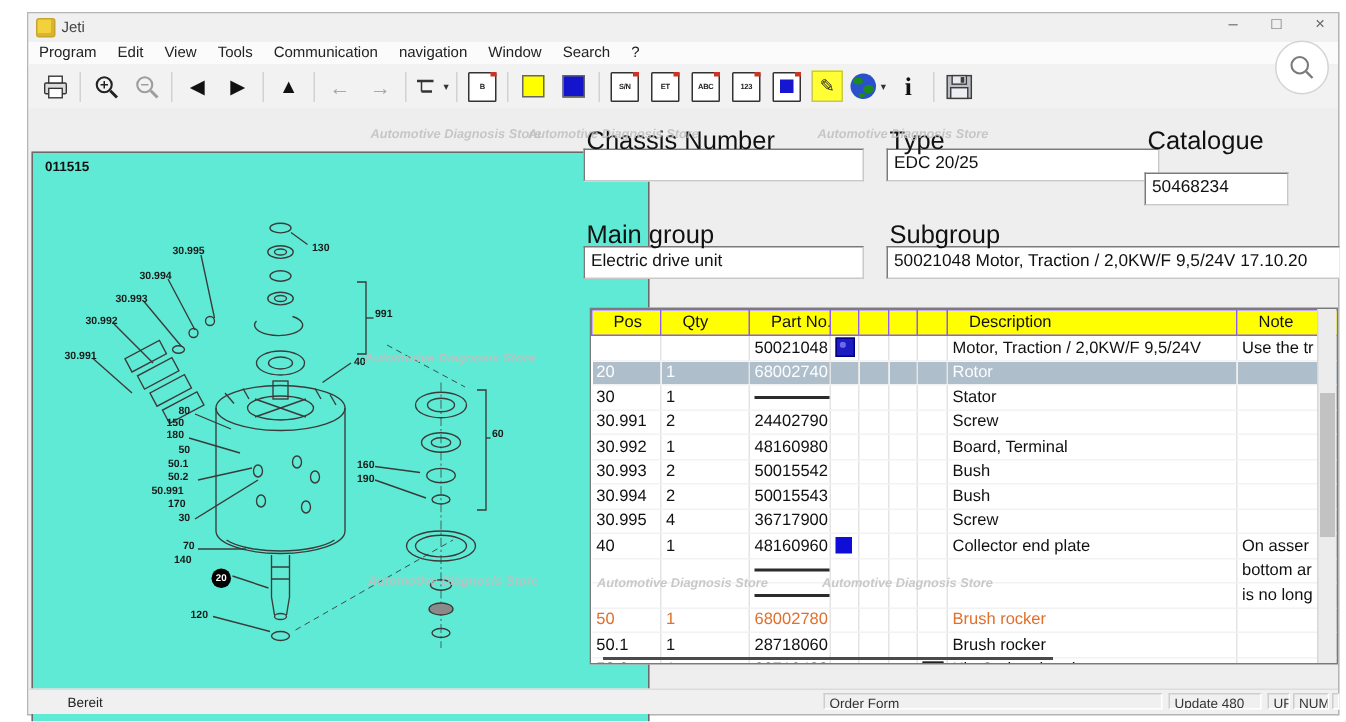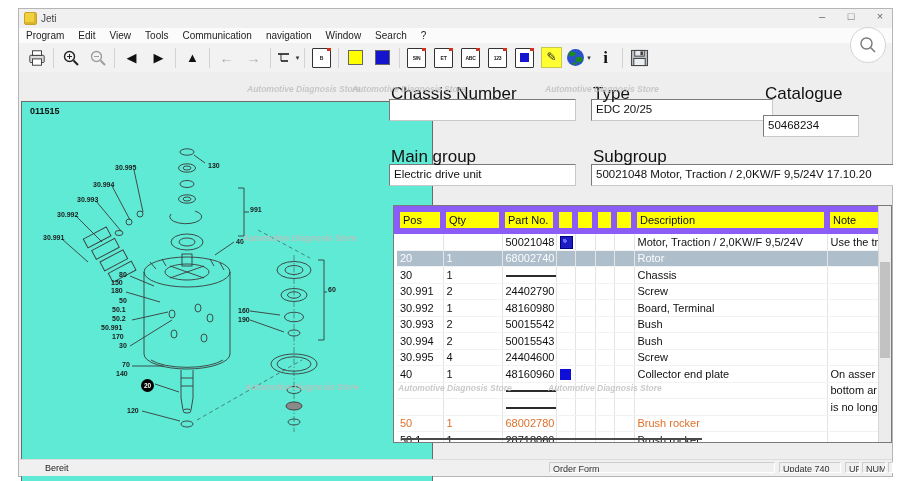--- a/index.html
+++ b/index.html
@@ -53,22 +53,22 @@
   
   .fieldlabel{position:absolute;font-size:17px;color:#111;white-space:nowrap;z-index:2;}
   .fieldbox{position:absolute;height:22px;background:#fff;border-top:1px solid #7a7a7a;
             border-left:1px solid #7a7a7a;border-bottom:1px solid #c9c9c9;border-right:1px solid #c9c9c9;
             font-size:11.5px;color:#111;padding:3px 4px 0 4px;box-sizing:border-box;
             white-space:nowrap;overflow:hidden;}
   
   #parts-wrap{position:absolute;left:374px;top:196px;width:499px;height:238px;background:#fff;
               border:1px solid #7a7a7a;box-sizing:border-box;overflow:hidden;}
   #parts-table{border-collapse:collapse;table-layout:fixed;width:520px;font-size:11px;color:#111;}
-  #parts-table th{background:#ffff00;border:6px solid #8b5cf6;font-weight:normal;text-align:left;
-                  height:16px;padding:0 3px;font-size:11px;overflow:hidden;white-space:nowrap;}
+  #parts-table th{background:#ffff00;border:1px solid #8b5cf6;font-weight:normal;text-align:left;
+                  height:16px;padding:0 14px;font-size:11px;overflow:hidden;white-space:nowrap;}
   #parts-table td{height:15.5px;padding:0 3px;border-right:1px solid #e4e4e4;white-space:nowrap;
                   overflow:hidden;border-bottom:1px solid #f2f2f2;}
   tr.selected td{background:#afbecb;color:#fbfdff;border-right-color:#bcc9d4;}
   tr.orange td{color:#e0702c;}
   .dash{display:inline-block;width:52px;height:2px;background:#2b2b2b;vertical-align:middle;}
   .blue-doc{display:inline-block;width:11px;height:11px;vertical-align:middle;
             background:radial-gradient(circle at 35% 35%,#6a6af0 0 2px,#1c1cc2 2px);border:1px solid #000080;}
   .blue-sq{display:inline-block;width:11px;height:11px;background:#0e0ed6;vertical-align:middle;}
   .kit-ic{display:inline-block;width:12px;height:9px;vertical-align:middle;border:1px solid #222;
           background:radial-gradient(circle at 50% 50%,#cfcfcf 0 2px,#4a4a4a 2px);}
@@ -419,21 +419,21 @@
               <td></td>
             </tr>
             <tr>
               <td>30</td>
               <td>1</td>
               <td><span class="dash"></span></td>
               <td></td>
               <td></td>
               <td></td>
               <td></td>
-              <td>Chassis</td>
+              <td>Stator</td>
               <td></td>
             </tr>
             <tr>
               <td>30.991</td>
               <td>2</td>
               <td>24402790</td>
               <td></td>
               <td></td>
               <td></td>
               <td></td>
@@ -469,21 +469,21 @@
               <td></td>
               <td></td>
               <td></td>
               <td></td>
               <td>Bush</td>
               <td></td>
             </tr>
             <tr>
               <td>30.995</td>
               <td>4</td>
-              <td>24404600</td>
+              <td>36717900</td>
               <td></td>
               <td></td>
               <td></td>
               <td></td>
               <td>Screw</td>
               <td></td>
             </tr>
             <tr>
               <td>40</td>
               <td>1</td>
@@ -554,21 +554,21 @@
       </table>
       <div id="table-bottom-line"></div>
       <div id="parts-scrollbar">
         <div id="parts-scroll-thumb"></div>
       </div>
     </div>
 
     <div id="statusbar">
       <span id="status-ready">Bereit</span>
     <span class="ssec" style="left: 530px; width: 226px;">Order Form</span>
-        <span class="ssec" style="left: 760px; width: 62px;">Update 740</span>
+        <span class="ssec" style="left: 760px; width: 62px;">Update 480</span>
         <span class="ssec" style="left: 826px; width: 15px;">UF</span>
         <span class="ssec" style="left: 843px; width: 24px;">NUM</span>
         <span class="ssec" style="left: 869px; width: 5px;"></span>
       </div>
 
   </div>
 <span class="watermark" style="left: 247px; top: 84px;">Automotive Diagnosis Store</span>
     <span class="watermark" style="left: 243px; top: 233px;">Automotive Diagnosis Store</span>
     <span class="watermark" style="left: 245px; top: 382px;">Automotive Diagnosis Store</span>
     <span class="watermark" style="left: 352px; top: 84px;">Automotive Diagnosis Store</span>

